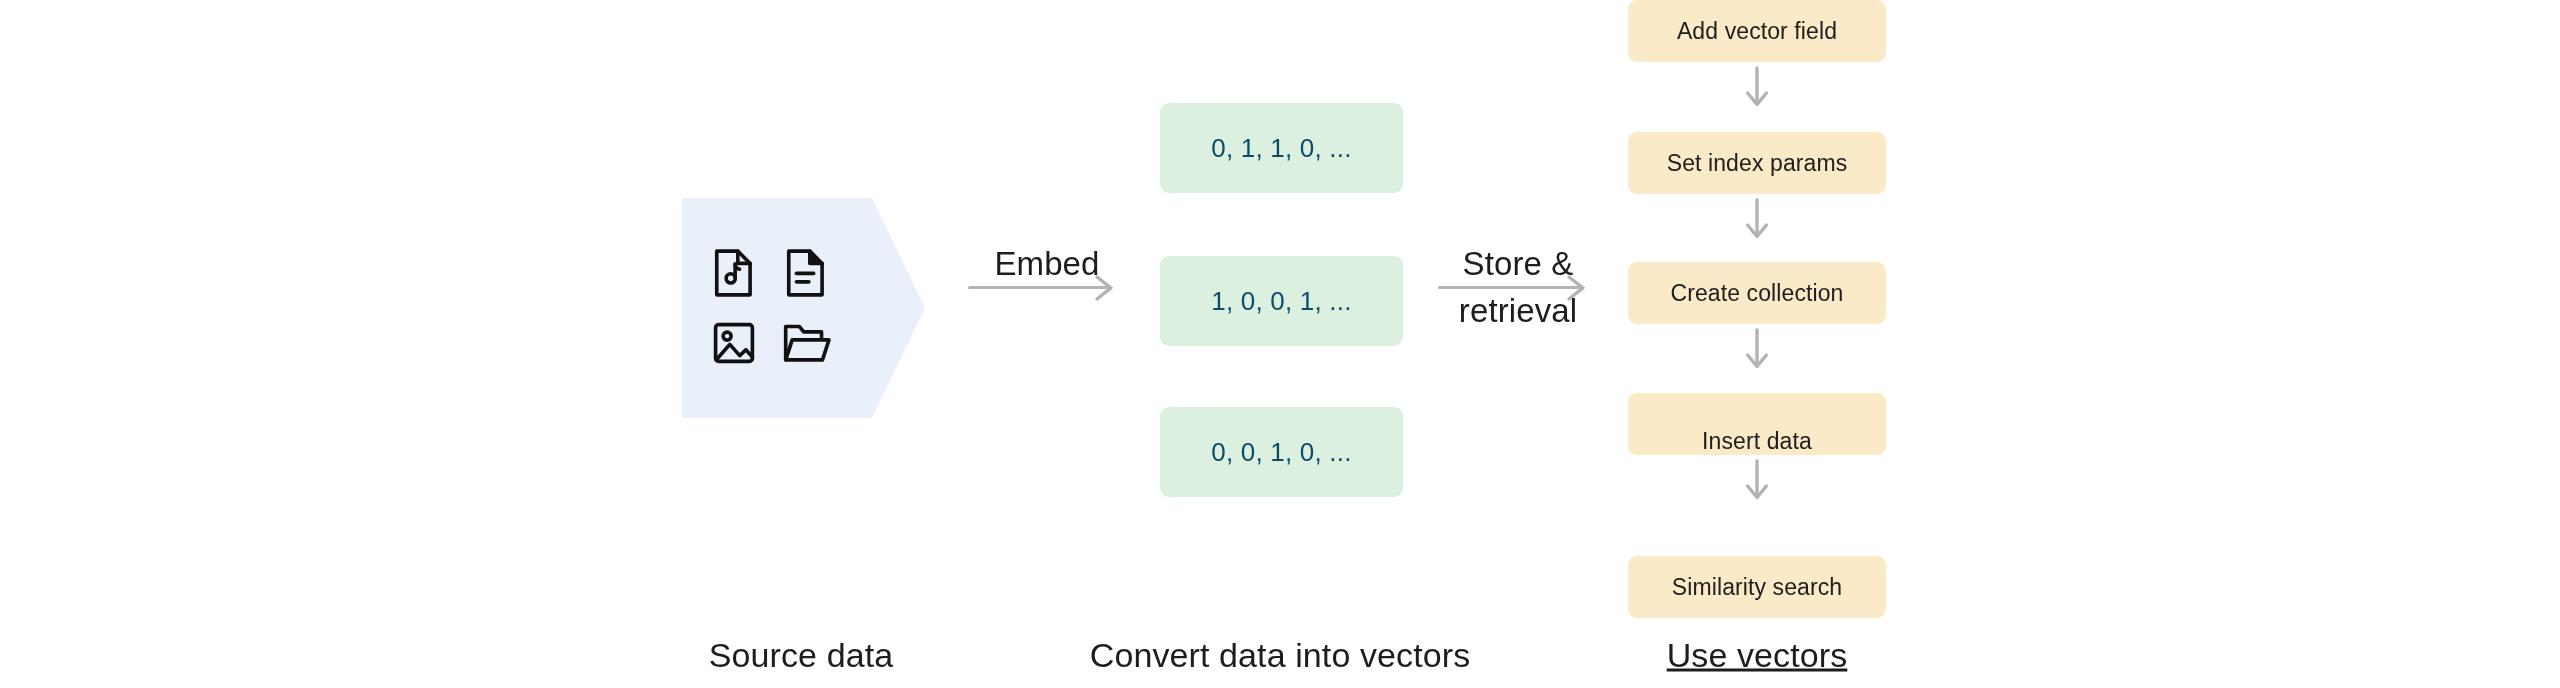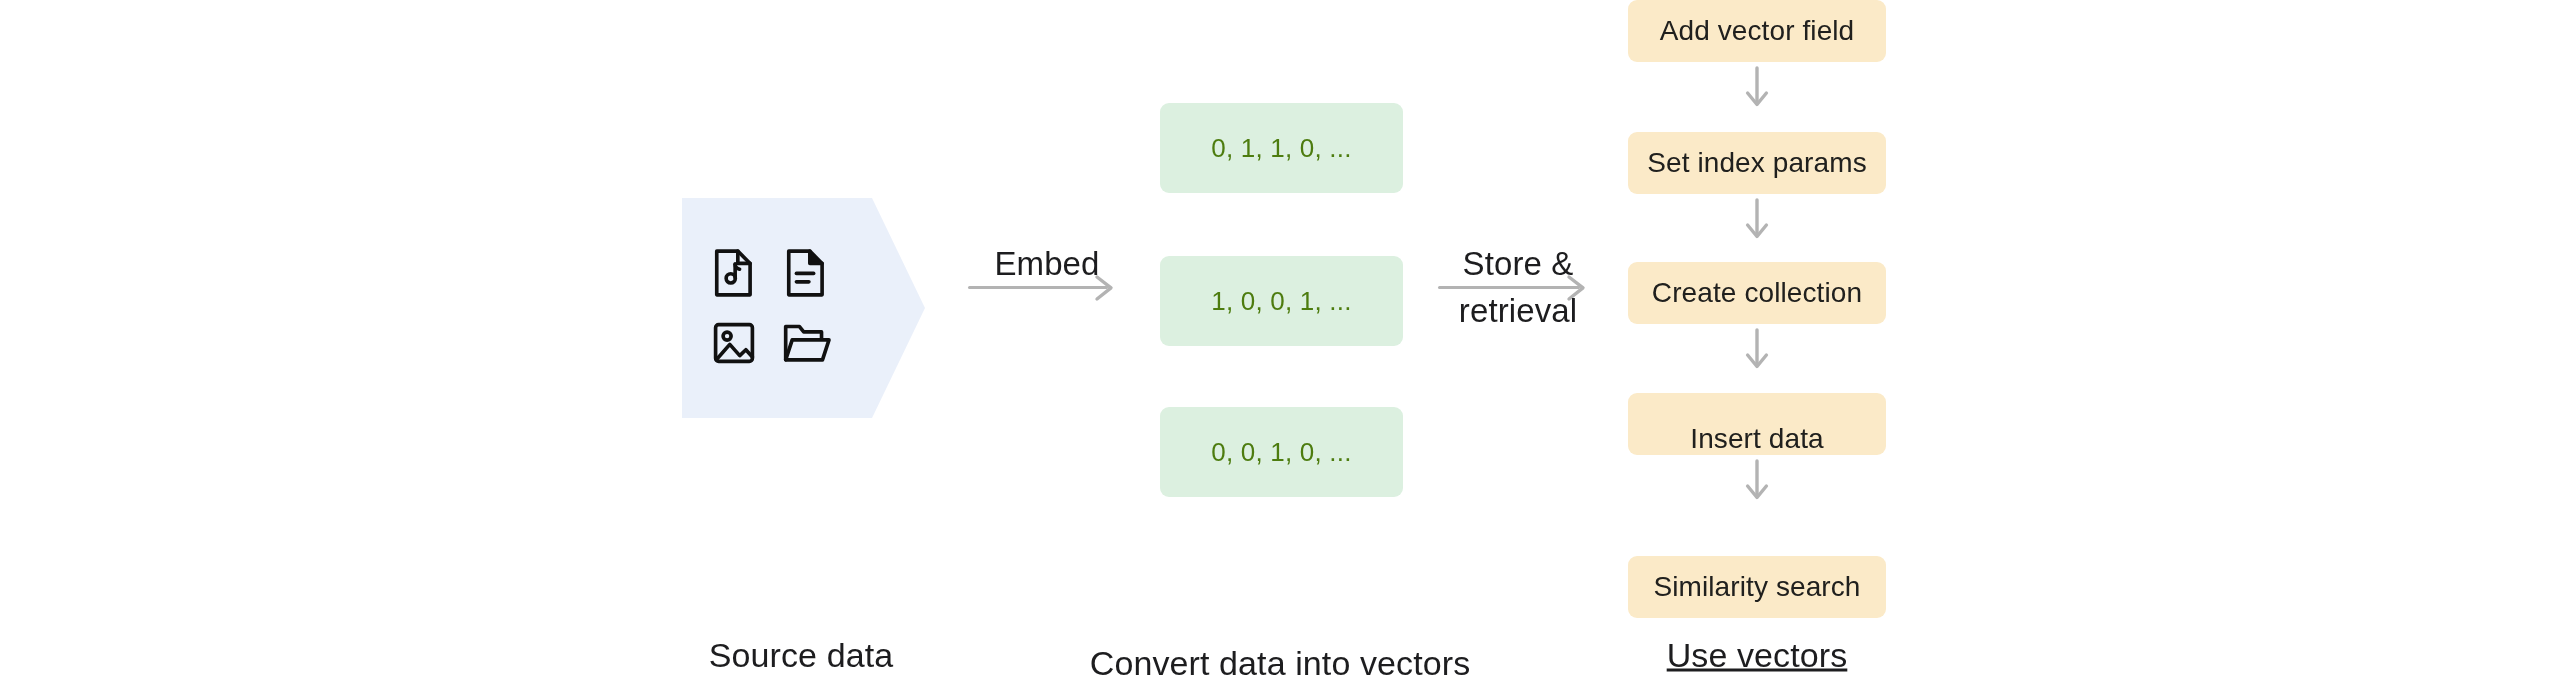--- a/index.html
+++ b/index.html
@@ -85,36 +85,36 @@
   .vec-box {
     position: absolute;
     width: 243px;
     height: 90px;
     border-radius: 9px;
     background: #dcf0e0;
     display: flex;
     align-items: center;
     justify-content: center;
     font-size: 26px;
-    color: #4d7c0f;
+    color: #0c4a6e;
     letter-spacing: .2px;
   }
 
   
   .step-box {
     position: absolute;
     left: 1628px;
     width: 258px;
     height: 62px;
     border-radius: 9px;
     background: #fbeac8;
     display: flex;
     align-items: center;
     justify-content: center;
-    font-size: 28px;
+    font-size: 23px;
     color: #20201e;
     letter-spacing: .1px;
   }
   .down-arrow {
     position: absolute;
     left: 1744px;
     width: 26px;
     height: 46px;
   }
   .down-arrow svg { display: block; }
@@ -243,16 +243,16 @@
       <path d="M13 2 V36"></path>
       <path d="M3.6 27 L13 38.5 L22.4 27"></path>
     </svg>
   </div>
 
   <div class="step-box" style="top:524px;margin-top:32px;">
     <span>Similarity search</span>
   </div>
 
   <div class="caption" style="left:676px; width:250px;">Source data</div>
-  <div class="caption" style="left:1030px; width:500px;margin-top:8px;">Convert data into vectors</div>
+  <div class="caption" style="left:1030px; width:500px;">Convert data into vectors</div>
   <div class="caption" style="left:1628px; width:258px;text-decoration:underline;">Use vectors</div>
 
 </div>
 
 </body></html>

